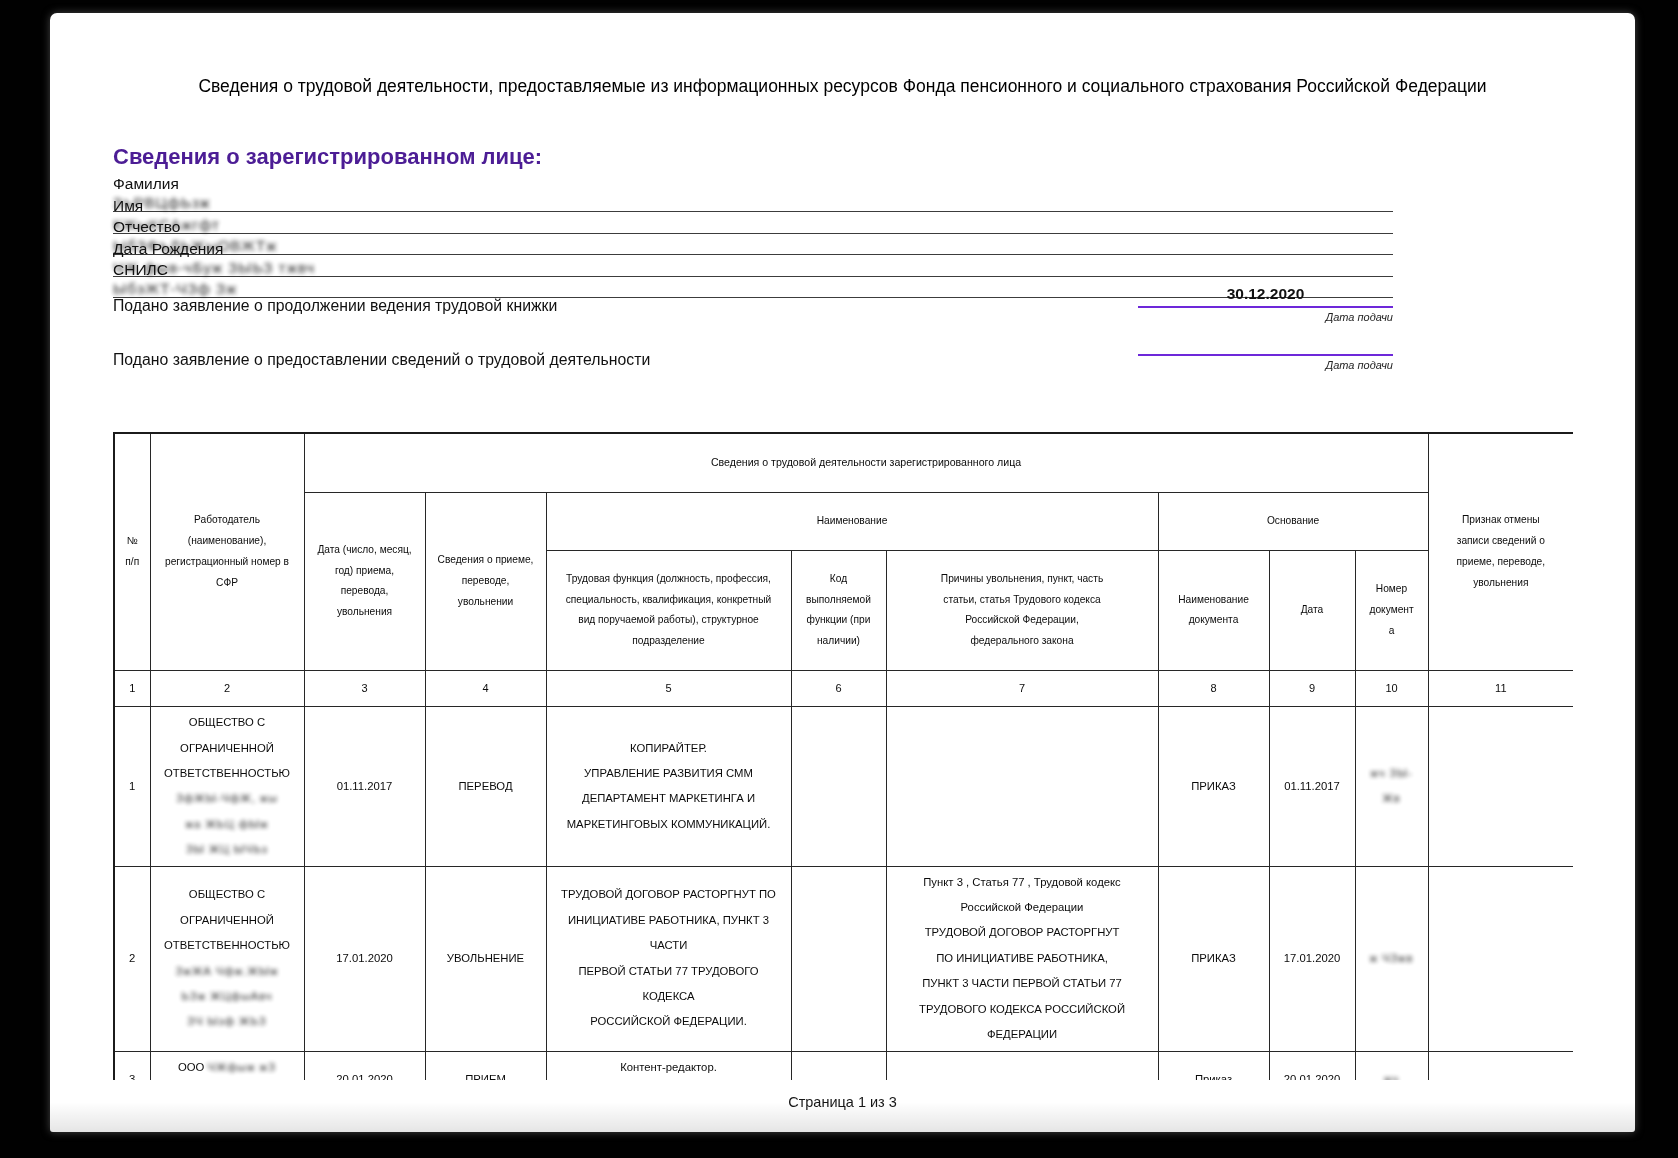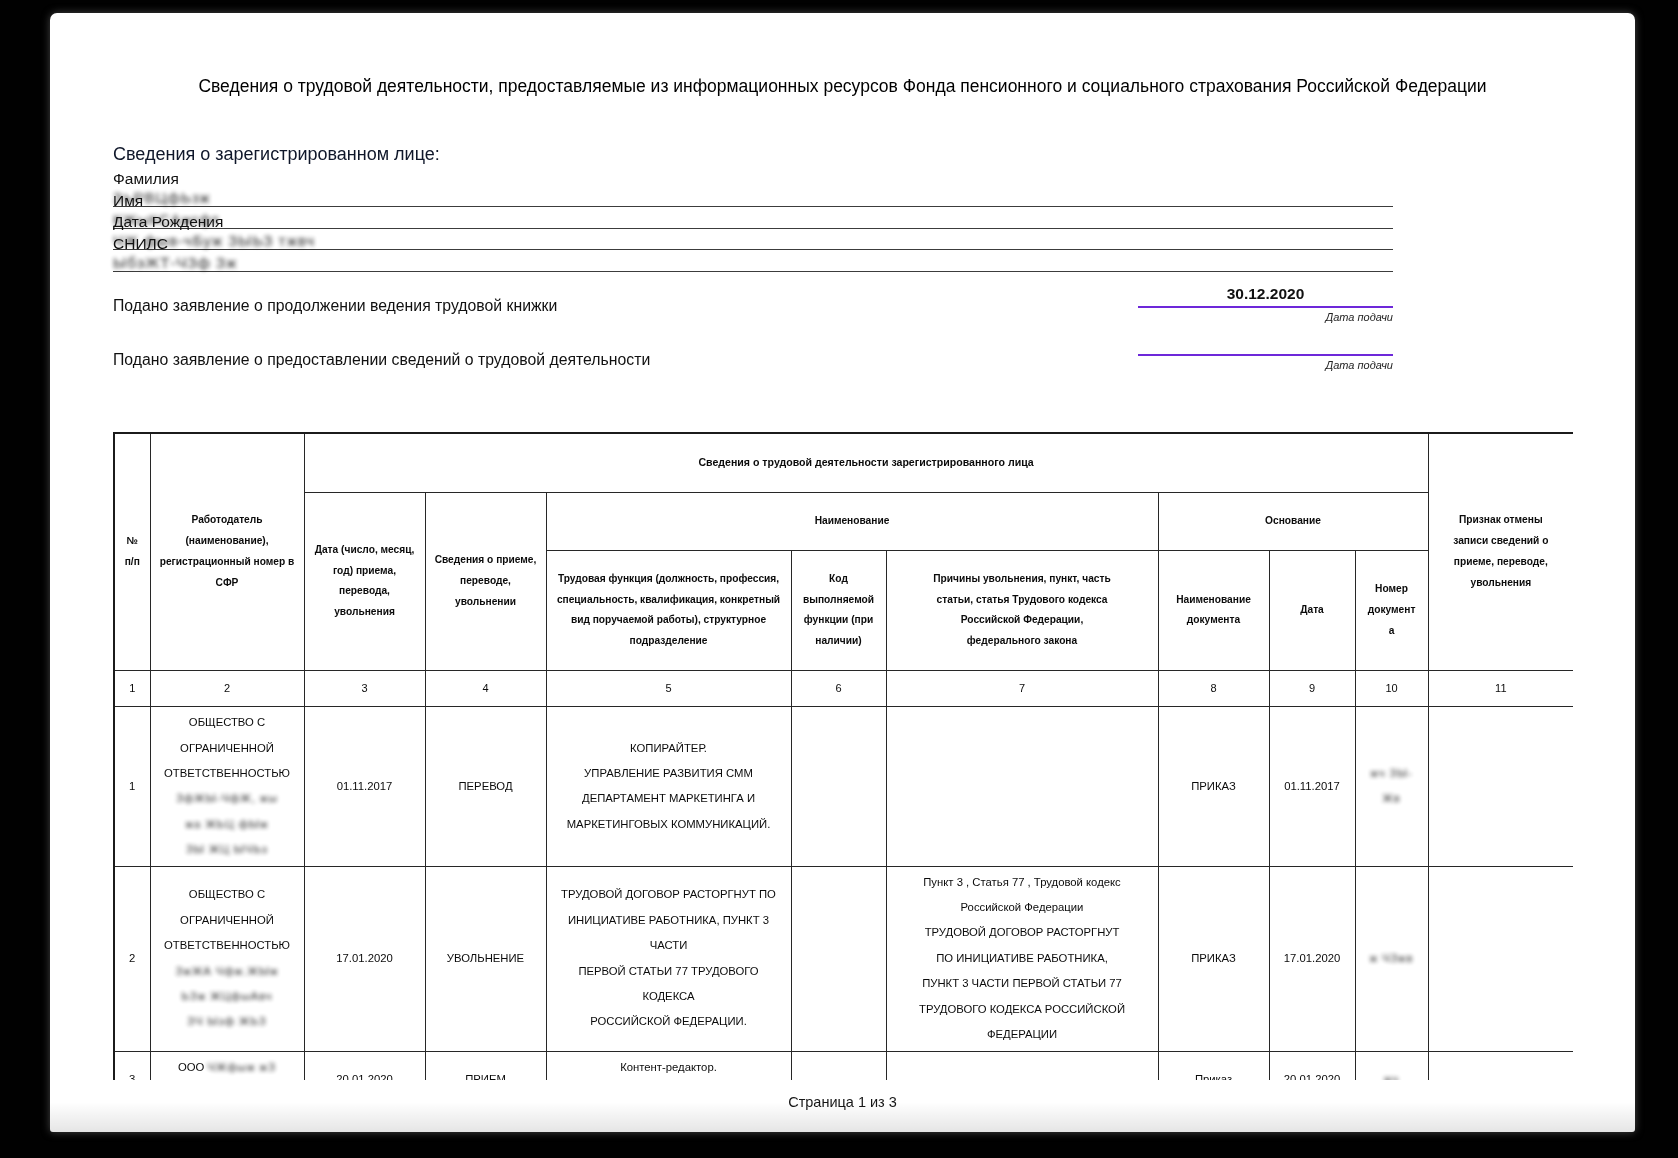--- a/index.html
+++ b/index.html
@@ -16,21 +16,21 @@
     background:linear-gradient(rgba(0,0,0,0), rgba(0,0,0,0.10));
     border-radius:0 0 3px 3px; pointer-events:none;
   }
 
   .doc-title {
     position:absolute; top:60px; left:110px; width:1365px;
     text-align:center; font-weight:normal; font-size:17.5px; line-height:1.58; color:#000;
   }
 
   .person { position:absolute; top:131px; left:63px; width:1280px; }
-  .person-heading { font-weight:normal; font-size:18px; margin-bottom:3px; color:#0f172a; }
+  .person-heading { font-weight:bold; font-size:22px; margin-bottom:3px; color:#4c1d95; }
   .field-row { display:flex; height:21.6px; align-items:stretch;flex-direction:column; }
   .field-label { width:235px; font-size:15.5px; padding-top:2px; }
   .field-value { flex:1; border-bottom:1.5px solid #3c3c3c; font-size:15px; padding-top:1px; }
 
   .rx { filter:blur(2.3px); opacity:.92; color:#151515; letter-spacing:1px; }
 
   .stmt { position:absolute; left:63px; font-size:15.8px; }
   .stmt-1 { top:284px; }
   .stmt-2 { top:338px; }
   .date-block { position:absolute; left:1088px; width:255px; text-align:center; }
@@ -38,21 +38,21 @@
   .date-block-2 { top:320px; }
   .date-val { display:block; height:23px; font-weight:bold; font-size:15.5px;
               border-bottom:2px solid #6d28d9; }
   .date-cap { display:block; margin-top:3px; font-style:italic; font-size:11px; color:#222;text-align:right; }
 
   .tablewrap { position:absolute; top:419px; left:63px; width:1460px; height:648px; overflow:hidden; }
   table { border-collapse:collapse; table-layout:fixed; width:1460px; border:2.5px solid #1b1b1b; }
   td { border:1.5px solid #272727; text-align:center; vertical-align:middle;
        padding:3px 8px; font-size:11.3px; line-height:2.25; white-space:pre-line;
        overflow:hidden; color:#0b0b0b; }
-  tr.hdr td { font-weight:bold; font-size:10.2px; line-height:2.05; padding:18px 3px; }
+  tr.hdr td { font-weight:normal; font-size:10.2px; line-height:2.05; padding:18px 3px; }
   tr.hdr td.top-span { font-size:10.6px; }
   tr.nums td { font-size:11px; line-height:1; height:36px; padding:2px; }
   .emp { white-space:pre-line; }
   .docnum .rx { font-size:11px; }
 
   .footer { position:absolute; top:1081px; left:0; width:100%; text-align:center;
             font-size:14.5px; color:#161616; }
 </style>
 </head>
 <body>
@@ -63,20 +63,24 @@
 
   <div class="person">
     <div class="person-heading">Сведения о зарегистрированном лице:</div>
     <div class="field-row">
       <div class="field-label">Фамилия</div>
       <div class="field-value"><span class="rx">ЗъРВЦфЬзж</span></div>
     </div>
     <div class="field-row">
       <div class="field-label">Имя</div>
       <div class="field-value"><span class="rx">КЖыКСАжгфт</span></div>
+    </div>
+    <div class="field-row">
+      <div class="field-label">Отчество</div>
+      <div class="field-value"><span class="rx">ЫбЗФъДЬЖыОВЖТж</span></div>
     </div>
     <div class="field-row">
       <div class="field-label">Дата Рождения</div>
       <div class="field-value"><span class="rx">ЧЖ фыв-чБуж ЗЫЬЗ тжвч</span></div>
     </div>
     <div class="field-row">
       <div class="field-label">СНИЛС</div>
       <div class="field-value"><span class="rx">ЫбэЖТ-ЧЗф Зж</span></div>
     </div>
   </div>

